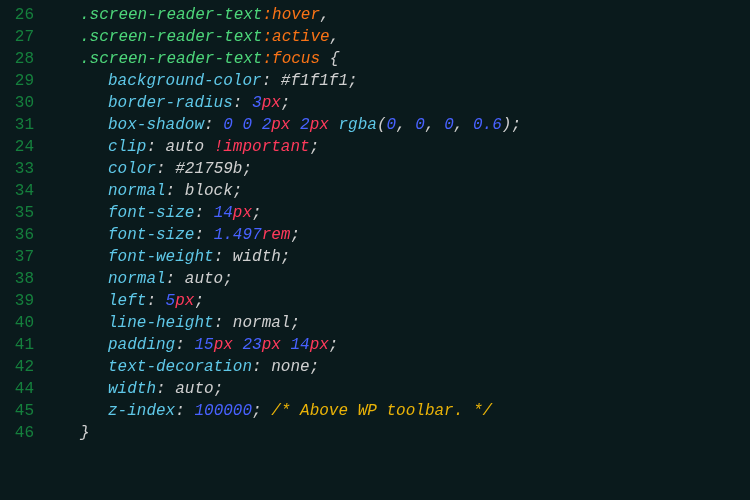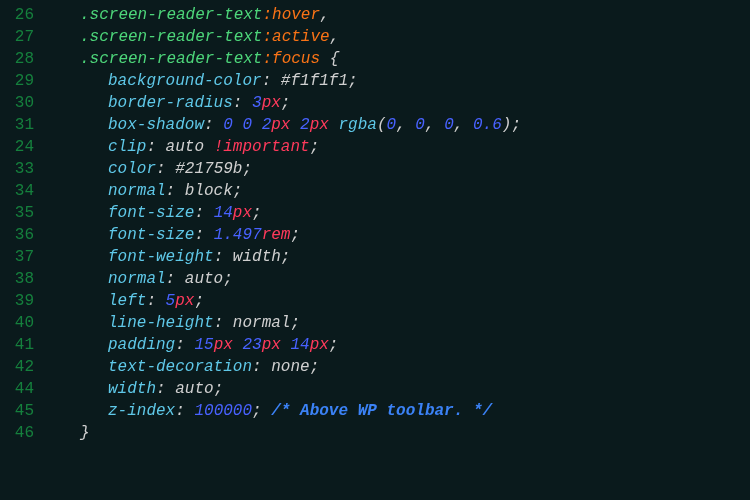--- a/index.html
+++ b/index.html
@@ -34,21 +34,21 @@
     .punct { color: #d0d0d0; }
     .brace { color: #d0d0d0; }
     .property { color: #5fc8e8; }
     .colon { color: #d0d0d0; }
     .hex { color: #d0d0d0; }
     .number { color: #4862ff; }
     .unit { color: #ff3a5c; }
     .keyword { color: #ff3a5c; text-align: center; }
     .func { color: #5fc8e8; }
     .value { color: #d0d0d0; }
-    .comment { color: #3b82f6; font-weight: bold; }
+    .comment { color: #eab308; }
     .semi { color: #d0d0d0; }
     .plain { color: #d0d0d0; }
     .indent1 { padding-left: 28px; }
     .indent2 { padding-left: 56px; }
   </style>
 </head>
 <body>
 
 <div>
 

